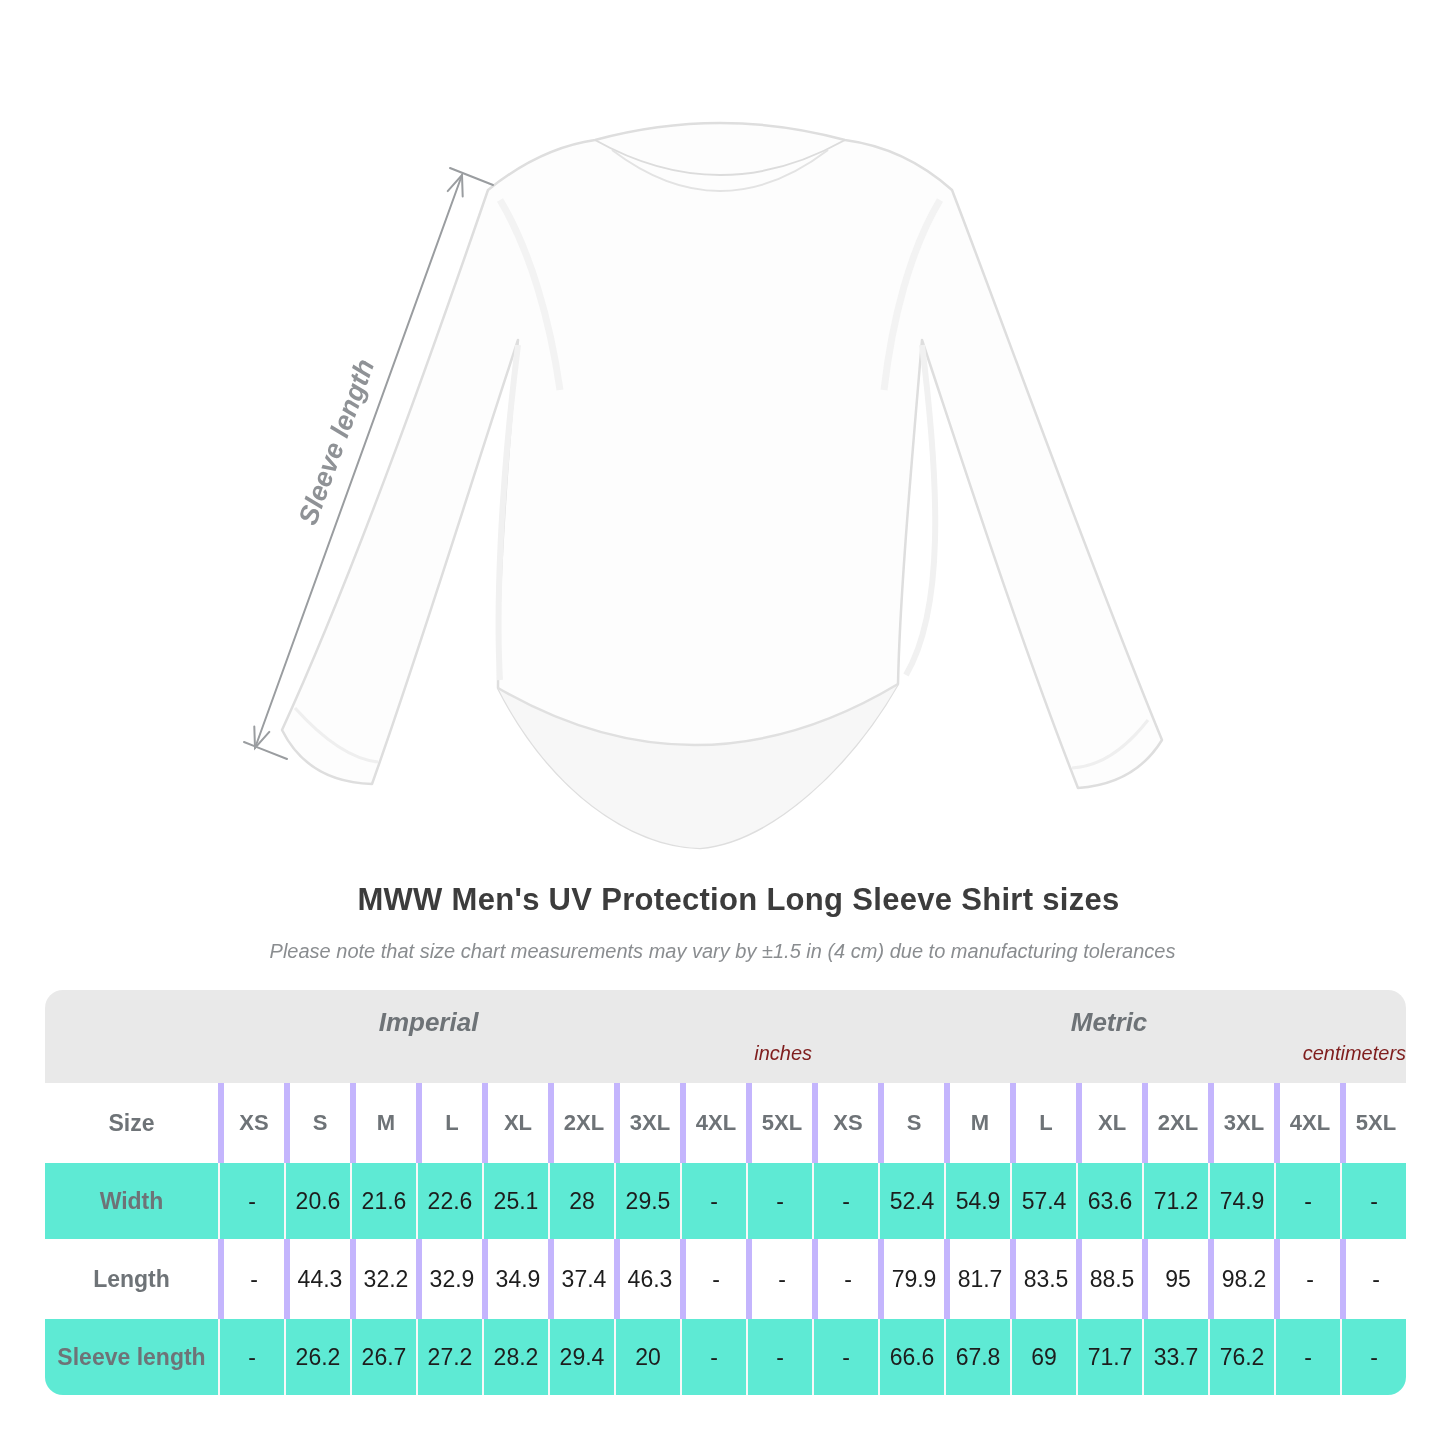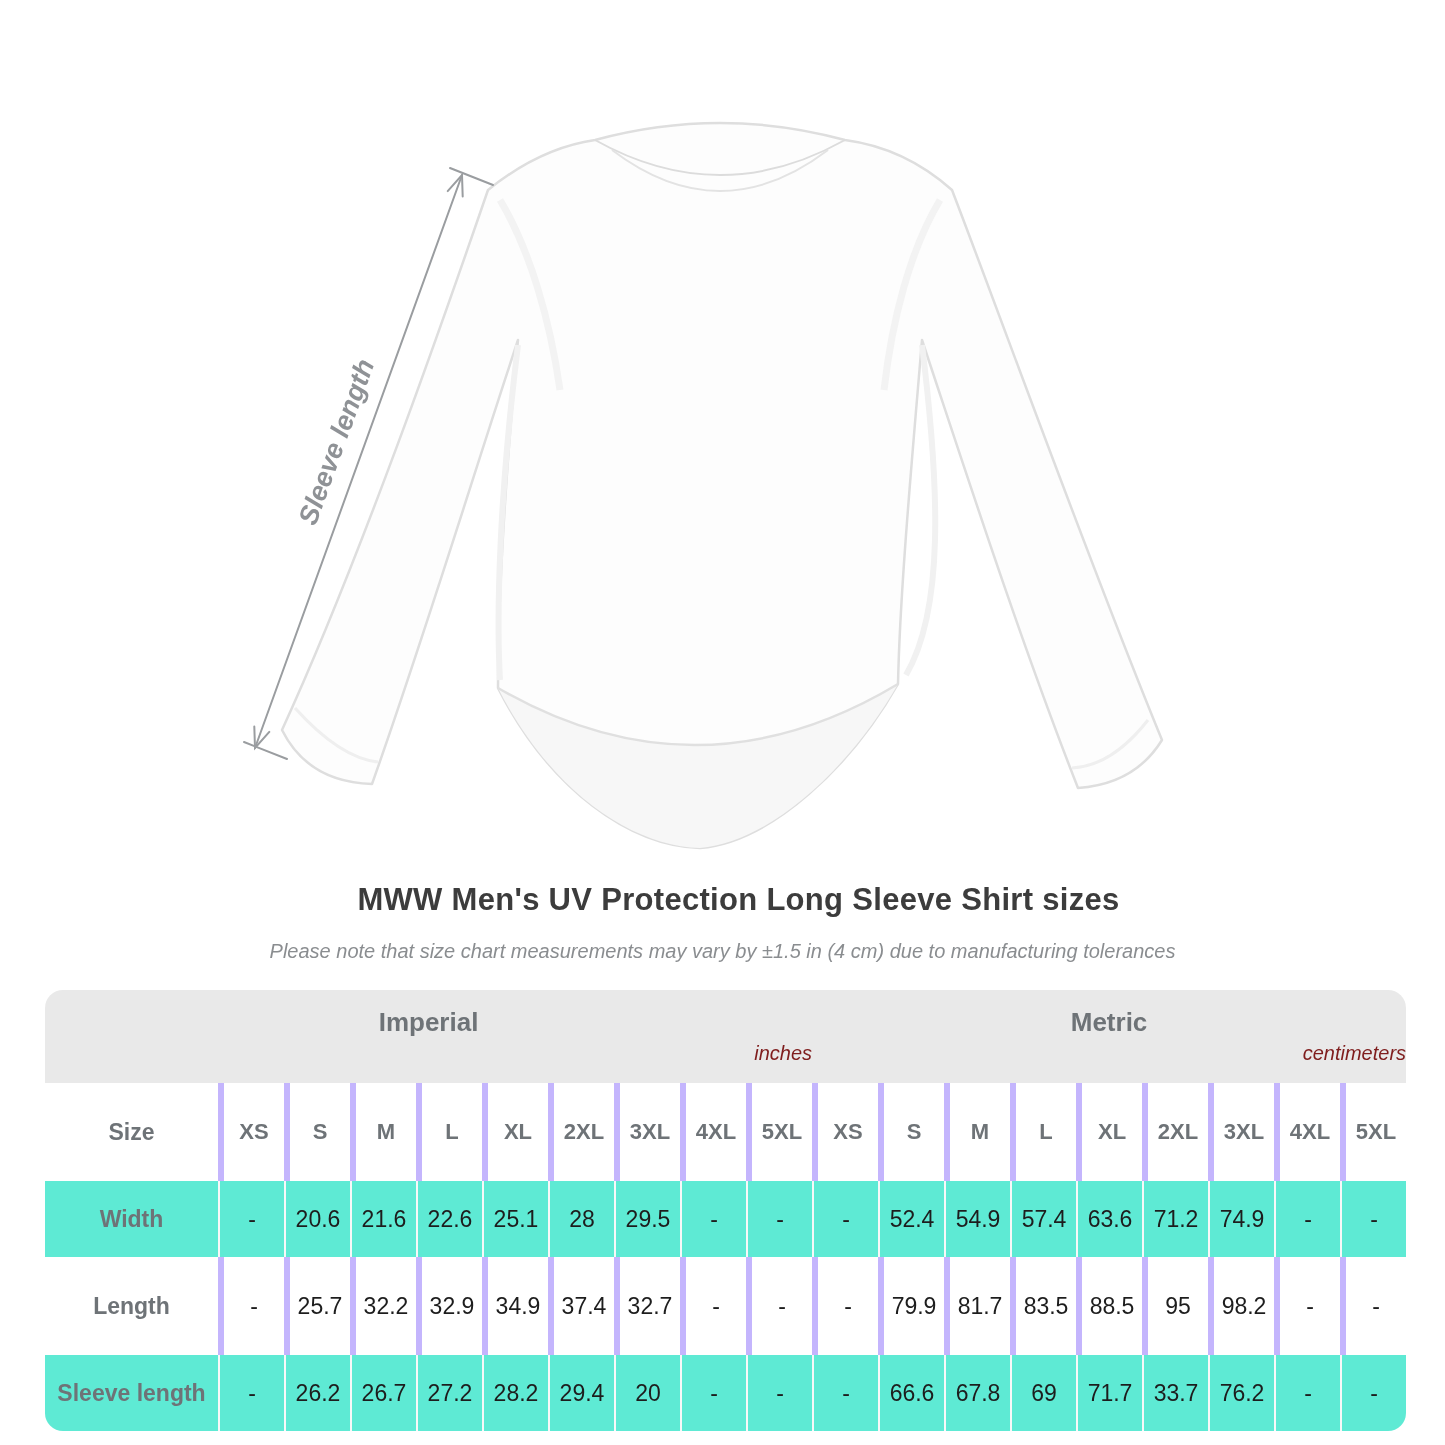--- a/index.html
+++ b/index.html
@@ -28,24 +28,24 @@
     border-collapse:separate; border-spacing:0; table-layout:fixed;
     width:1361px;
   }
   table.chart td { box-sizing:border-box; text-align:center; vertical-align:middle; padding:0; }
   col.c-label { width:173px; }
   col.c-size  { width:66px; }
 
   tr.band td { background:#e9e9e9; height:93px; }
   td.band-l  { border-top-left-radius:18px; }
   td.band-r  { border-top-right-radius:18px; }
-  .unit-name { font-weight:700; color:#6e7377; font-size:26px; line-height:1.15; }
+  .unit-name { font-weight:700; font-style:italic; color:#6e7377; font-size:26px; line-height:1.15; }
   .unit-sub  { font-style:italic; color:#7f1d1d; font-size:20px; margin-top:4px;text-align:right; }
 
-  tr.rw td { background:#ffffff; height:98px; }
+  tr.rw td { background:#ffffff; height:80px; }
   tr.rg td { background:#5eead4; height:76px; }
   tr.rw td + td { border-left:6px solid #c4b5fd; }
   tr.rg td + td { border-left:2px solid #f8f8f8; }
 
   tr.last td:first-child { border-bottom-left-radius:18px; }
   tr.last td:last-child  { border-bottom-right-radius:18px; }
 
   td.lbl { font-weight:700; color:#6e7377; font-size:23px; }
   td.sz  { font-weight:700; color:#6e7377; font-size:22px; }
   td.val { color:#1d1d1d; font-size:23px; }
@@ -184,26 +184,26 @@
       <td class="val">63.6</td>
       <td class="val">71.2</td>
       <td class="val">74.9</td>
       <td class="val">-</td>
       <td class="val">-</td>
     </tr>
 
     <tr class="rw">
       <td class="lbl">Length</td>
       <td class="val">-</td>
-      <td class="val">25.7</td>
+      <td class="val">44.3</td>
       <td class="val">32.2</td>
       <td class="val">32.9</td>
       <td class="val">34.9</td>
       <td class="val">37.4</td>
-      <td class="val">32.7</td>
+      <td class="val">46.3</td>
       <td class="val">-</td>
       <td class="val">-</td>
       <td class="val">-</td>
       <td class="val">79.9</td>
       <td class="val">81.7</td>
       <td class="val">83.5</td>
       <td class="val">88.5</td>
       <td class="val">95</td>
       <td class="val">98.2</td>
       <td class="val">-</td>

